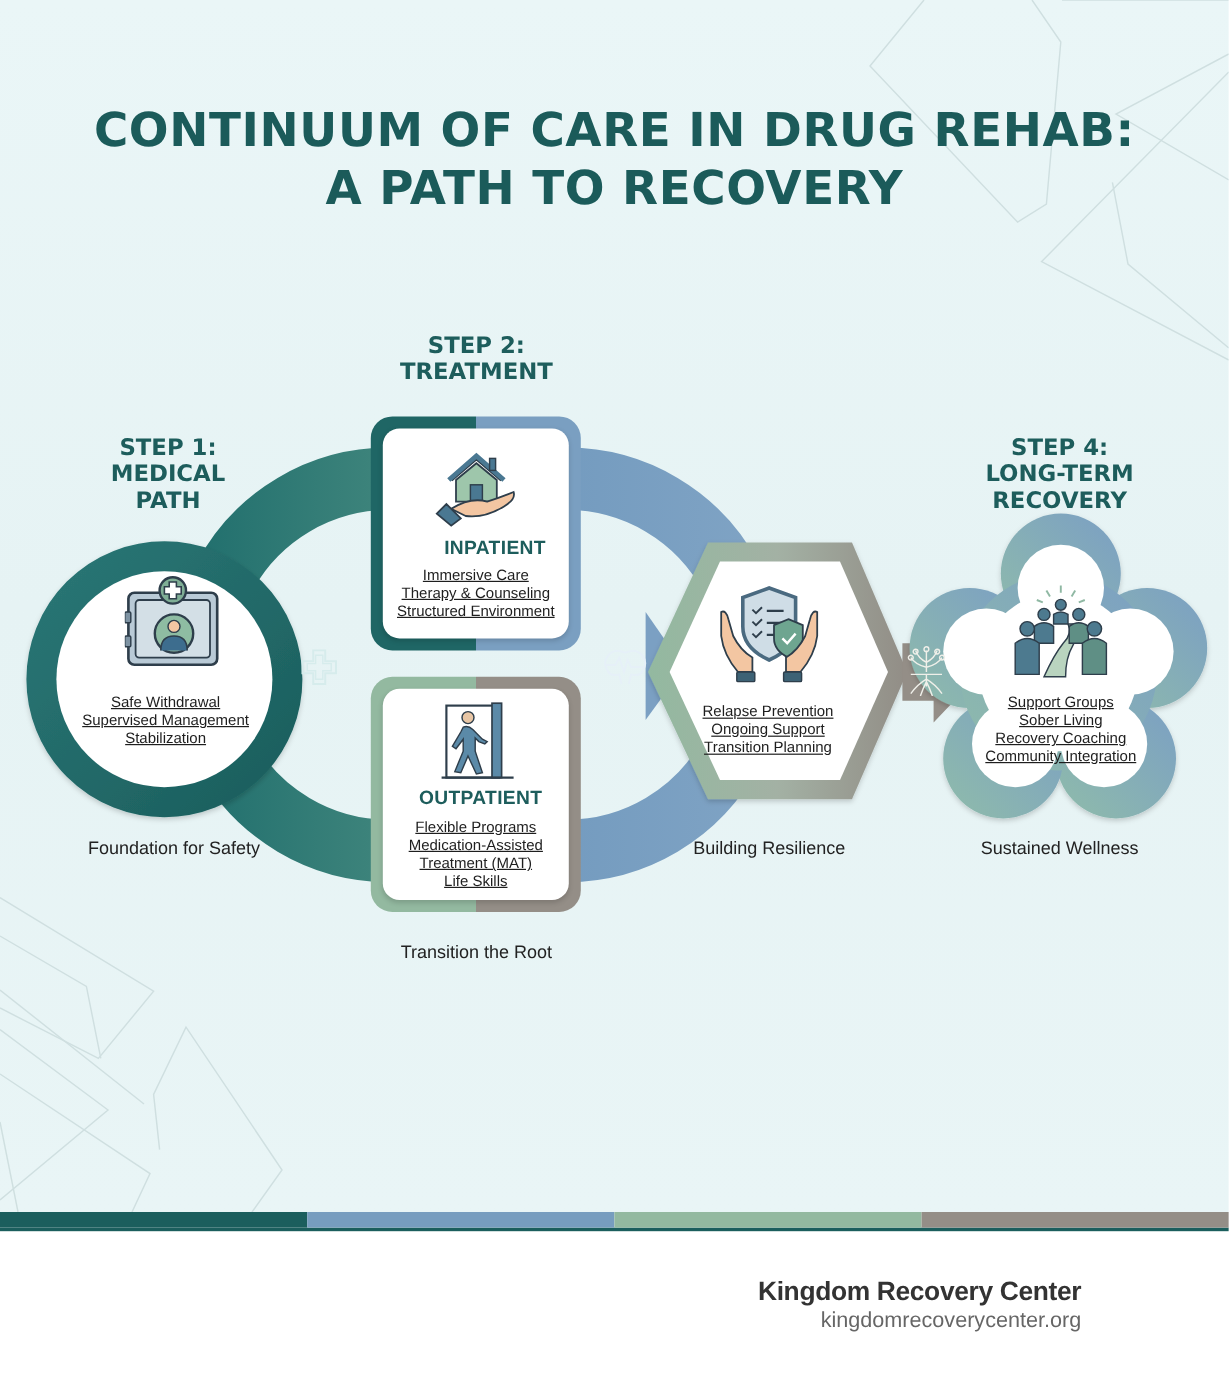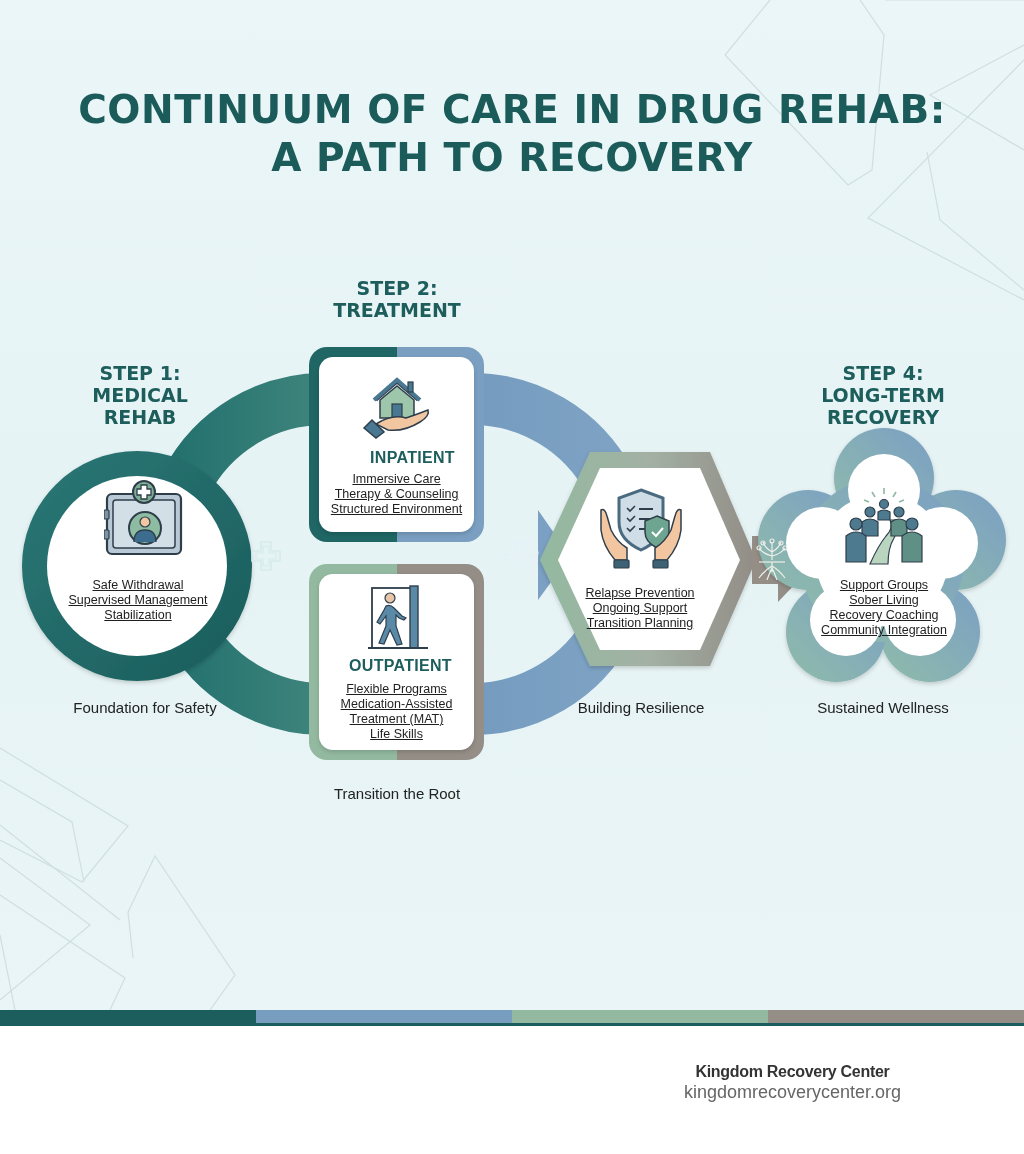--- a/index.html
+++ b/index.html
@@ -45,21 +45,21 @@
   }
   .color-bar {
     position: absolute; left: 0; top: 1010px; width: 1024px; height: 16px;
     display: flex;
     border-bottom: 3px solid #1b5e5d;
   }
   .color-bar div { flex: 1; }
   .footer {
     position: absolute; right: 123px; top: 1063px; text-align: right;
   }
-  .footer .org { font-size: 16px; font-weight: bold; color: #333; letter-spacing: -0.3px; text-align: center; }
+  .footer .org { font-size: 22px; font-weight: bold; color: #333; letter-spacing: -0.3px; text-align: center; }
   .footer .url { font-size: 18px; color: #666; margin-top: 1px; }
 </style>
 </head>
 <body>
 
 <div class="canvas">
 
   <svg class="bg-lines" viewBox="0 0 1024 1010">
     <g fill="none" stroke="#cfdfe0" stroke-width="1.2">
       <polyline points="770,0 725,55 848,185 872,170 884,35 860,0"></polyline>
@@ -230,21 +230,21 @@
         <circle cx="30" cy="10" r="2"></circle>
         <circle cx="17" cy="3" r="2"></circle>
       <path d="M4 24 H30"></path>
       <path d="M17 24 V34 M17 28 Q10 32 4 40 M17 28 Q24 32 30 40 M17 30 Q14 36 12 42 M17 30 Q20 36 22 42"></path>
     </g>
   </svg>
 
   <div class="step-head" style="left:60px;top:362px;width:160px;">
     <div>STEP 1:</div>
     <div>MEDICAL</div>
-    <div>REHAB</div>
+    <div>PATH</div>
   </div>
   <div class="step-head" style="left:300px;top:277px;width:194px;">
     <div>STEP 2:</div>
     <div>TREATMENT</div>
   </div>
   <div class="step-head" style="left:800px;top:362px;width:166px;">
     <div>STEP 4:</div>
     <div>LONG-TERM</div>
     <div>RECOVERY</div>
   </div>

